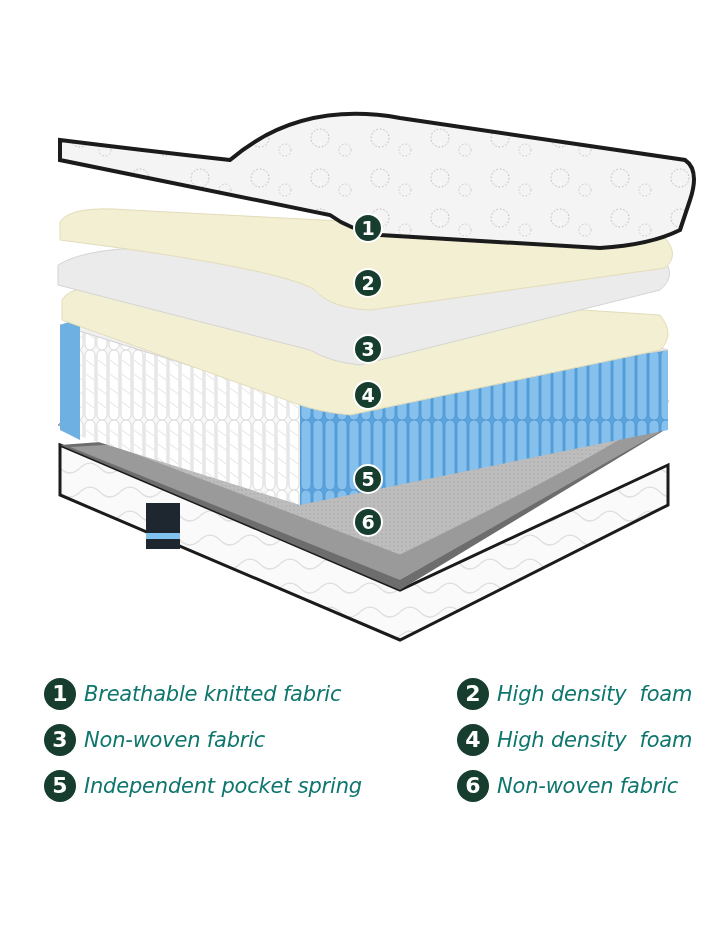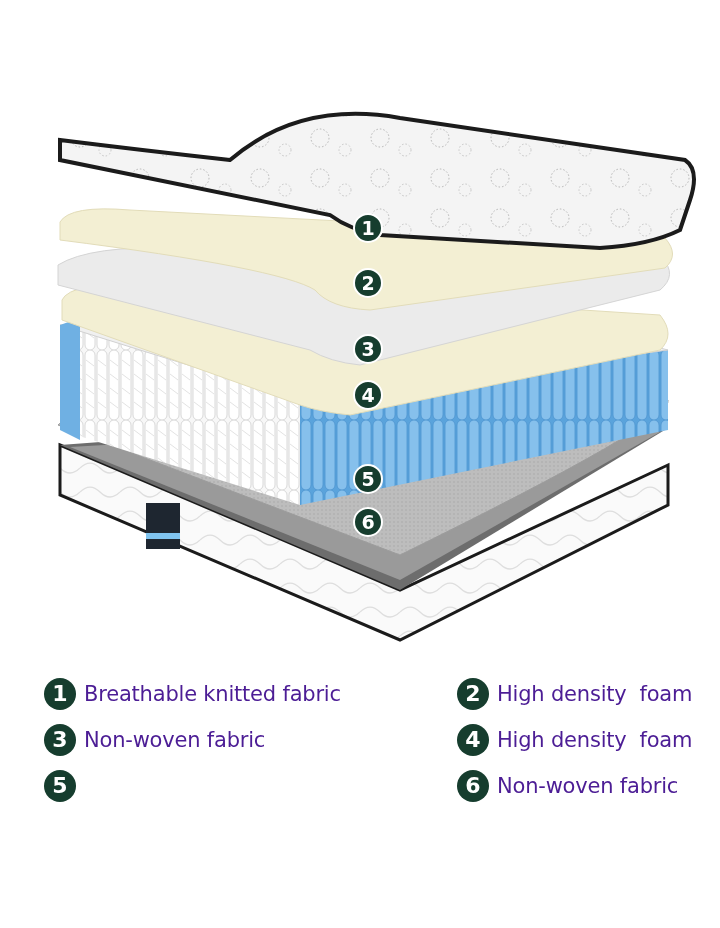--- a/index.html
+++ b/index.html
@@ -8,21 +8,21 @@
     .illustration { position: absolute; left: 0; top: 0; width: 720px; height: 660px; }
     .callout { position: absolute; width: 30px; height: 30px; border-radius: 50%;
                background: var(--badge); color: #fff; font-weight: bold; font-size: 19px;
                display: flex; align-items: center; justify-content: center;
                border: 2px solid #ffffff; box-sizing: border-box; line-height: 1; }
     .legend { position: absolute; left: 0; top: 672px; width: 720px; }
     .legend-item { position: absolute; display: flex; align-items: center; height: 36px; }
     .legend-badge { width: 32px; height: 32px; border-radius: 50%; background: var(--badge);
                     color: #fff; font-weight: bold; font-size: 22px; display: flex;
                     align-items: center; justify-content: center; line-height: 1; margin-right: 8px; }
-    .legend-text { font-size: 21px; color: #4c1d95; white-space: pre; letter-spacing: -0.2px; }
+    .legend-text { font-size: 21px; color: #0f766e; white-space: pre; letter-spacing: -0.2px; font-style: italic; }
   </style>
 </head>
 <body style="--badge:#163d2e;">
 
 <div class="illustration">
   <svg width="720" height="660" viewBox="0 0 720 660">
     <defs>
       <pattern id="knit" width="60" height="40" patternUnits="userSpaceOnUse">
         <rect width="60" height="40" fill="#f4f4f4"></rect>
         <circle cx="20" cy="18" r="9" fill="none" stroke="#b5b5b5" stroke-dasharray="1.5 2"></circle>
@@ -90,18 +90,19 @@
   <div class="legend-item" style="left:44px; top:50px;">
     <span class="legend-badge">3</span>
     <span class="legend-text">Non-woven fabric</span>
   </div>
   <div class="legend-item" style="left:457px; top:50px;">
     <span class="legend-badge">4</span>
     <span class="legend-text">High density  foam</span>
   </div>
   <div class="legend-item" style="left:44px; top:96px;">
     <span class="legend-badge">5</span>
+    <span class="legend-text">Independent pocket spring</span>
   </div>
   <div class="legend-item" style="left:457px; top:96px;">
     <span class="legend-badge">6</span>
     <span class="legend-text">Non-woven fabric</span>
   </div>
 </div>
 
 </body></html>

